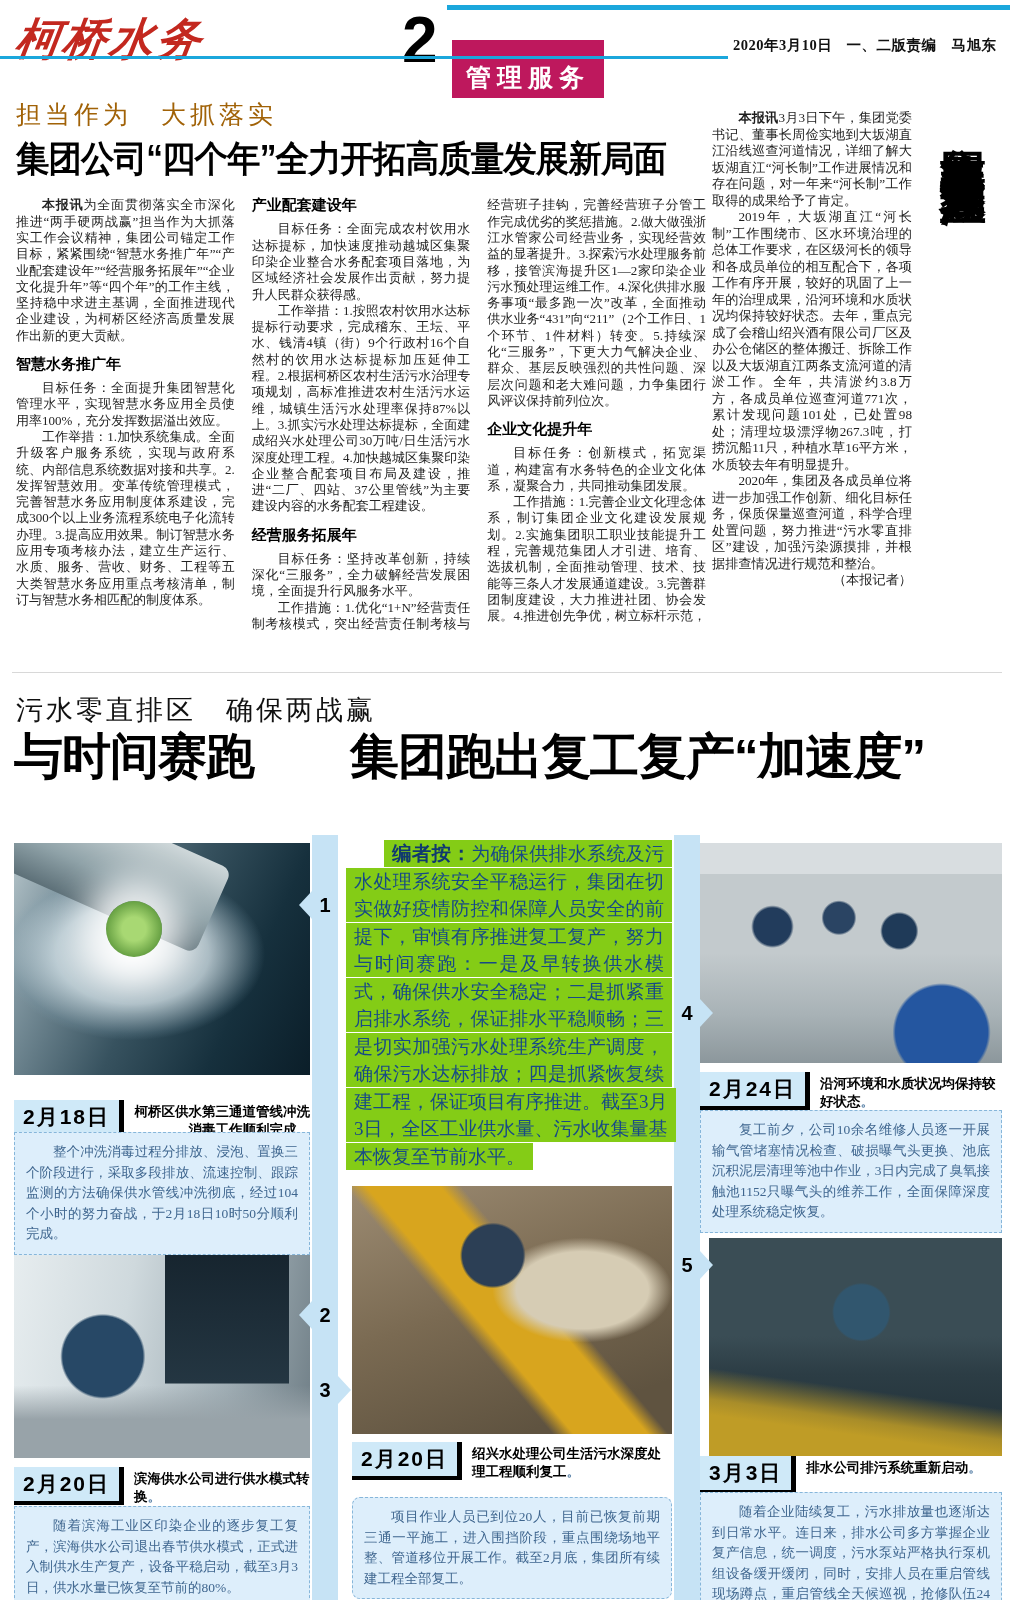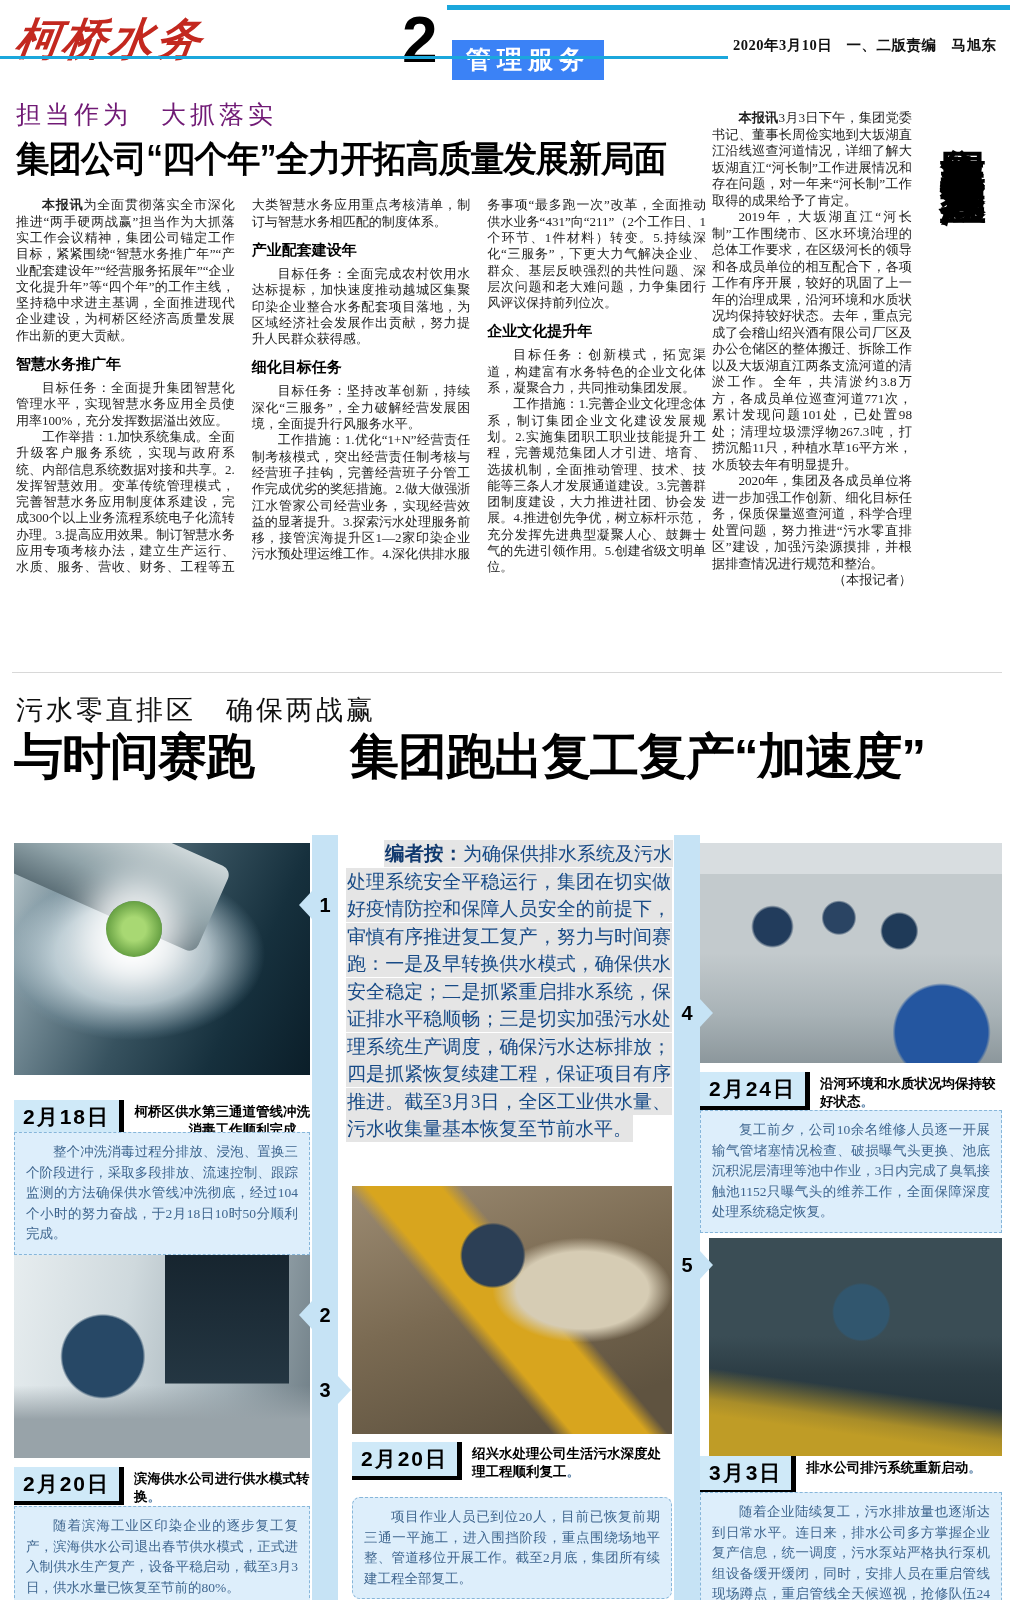--- a/index.html
+++ b/index.html
@@ -5,29 +5,29 @@
   html,body{margin:0;padding:0;background:#e9e9e9;}
   .page{position:relative;width:1010px;height:1600px;margin:0 auto;background:#fff;overflow:hidden;
         font-family:"Liberation Serif","DejaVu Serif",serif;color:#1c1c1c;}
 
   
   .brand{position:absolute;left:16px;top:10px;font:italic 900 44px "Liberation Serif",serif;
          color:#c3281f;letter-spacing:3px;transform:skewX(-8deg);}
   .topline{position:absolute;left:447px;top:5px;right:0;height:5px;background:#1ba7dc;}
   .headrule{position:absolute;left:0;top:56px;width:728px;height:3px;background:#1ba7dc;}
   .pagenum{position:absolute;left:402px;top:8px;font:900 64px/1 "Liberation Sans",sans-serif;color:#000;}
-  .section-box{position:absolute;left:452px;top:40px;background:#3b82f6;color:#fff;
-               font:900 25px/1 "Liberation Sans",sans-serif;letter-spacing:6px;padding:7px 14px 8px;}
+  .section-box{position:absolute;left:452px;top:40px;background:#be185d;color:#fff;
+               font:900 25px/1 "Liberation Sans",sans-serif;letter-spacing:6px;padding:25px 14px 8px;}
   .dateline{position:absolute;left:733px;top:36px;font:700 14.5px "Liberation Serif",serif;
             color:#111;letter-spacing:.5px;white-space:nowrap;}
   .dateline .ed{font-weight:700;margin-left:10px;}
 
   
   .s1{position:absolute;left:16px;top:100px;width:690px;}
-  .s1-kicker{font:400 25px/1.2 "Liberation Serif",serif;color:#701a75;letter-spacing:4px;}
+  .s1-kicker{font:400 25px/1.2 "Liberation Serif",serif;color:#a16207;letter-spacing:4px;}
   .s1-head{margin-top:8px;font:900 36px/1.15 "Liberation Sans",sans-serif;color:#000;
            letter-spacing:-1px;white-space:nowrap;transform:scaleX(.93);transform-origin:left;}
   .s1-cols{margin-top:18px;height:436px;column-count:3;column-gap:17px;overflow:hidden;
            font:13px/16.3px "Liberation Serif",serif;text-align:justify;color:#232323;}
   .s1-cols p{margin:0;text-indent:2em;}
   .s1-cols h3{font:700 15px/1 "Liberation Sans",sans-serif;margin:12px 0 9px;color:#000;}
   .leadtag{font-weight:700;font-family:"Liberation Sans",sans-serif;}
 
   
   .s2-body{position:absolute;left:712px;top:110px;width:200px;font:13.2px/16.5px "Liberation Serif",serif;
@@ -79,21 +79,21 @@
                linear-gradient(#d8dde0 0 14%,#c3cacd 14% 50%,#a8b2b6 78%,#8c979c 100%);}
   #photo5{left:709px;top:1238px;width:293px;height:218px;
     background:radial-gradient(circle at 52% 34%,#31566e 0 13%,rgba(49,86,110,0) 14%),
                linear-gradient(8deg,#bf9c26 0 16%,rgba(191,156,38,.85) 22%,rgba(191,156,38,0) 34%),
                linear-gradient(#3a4d55 0 45%,#2c3d45 62%,#1f2e35 100%);}
 
   
   .note{position:absolute;left:346px;top:840px;width:326px;font:19px/27.5px "Liberation Serif",serif;
         color:#174a86;text-align:justify;}
   .note p{margin:0;text-indent:2em;}
-  .note .hl{background:#e5e5e5;padding:3px 1px;-webkit-box-decoration-break:clone;box-decoration-break:clone;}
+  .note .hl{background:#84cc16;padding:3px 8px;-webkit-box-decoration-break:clone;box-decoration-break:clone;}
   .note .lead2{font:700 19.5px "Liberation Sans",sans-serif;color:#10396f;}
 
   
   .caprow{position:absolute;display:flex;gap:10px;align-items:flex-start;}
   .datebox{flex:0 0 auto;background:#cfe9f8;border-right:5px solid #000;border-bottom:4px solid #000;
            font:900 21px/1 "Liberation Sans",sans-serif;color:#000;padding:6px 9px 7px;letter-spacing:2px;white-space:nowrap;}
   .captitle{font:700 13.5px/1.35 "Liberation Sans",sans-serif;color:#000;padding-top:3px;}
   .captitle .stop{color:#5f86ab;}
   .capbox{position:absolute;background:#ddeefb;border:1px dashed #86b6da;padding:9px 11px;
           font:13.5px/20.5px "Liberation Serif",serif;color:#3f668f;text-align:justify;}
@@ -123,21 +123,22 @@
   <div class="s1">
     <div class="s1-kicker">担当作为　大抓落实</div>
     <div class="s1-head">集团公司“四个年”全力开拓高质量发展新局面</div>
     <div class="s1-cols">
       <p><span class="leadtag">本报讯</span><span>为全面贯彻落实全市深化推进“两手硬两战赢”担当作为大抓落实工作会议精神，集团公司锚定工作目标，紧紧围绕“智慧水务推广年”“产业配套建设年”“经营服务拓展年”“企业文化提升年”等“四个年”的工作主线，坚持稳中求进主基调，全面推进现代企业建设，为柯桥区经济高质量发展作出新的更大贡献。</span></p>
       <h3>智慧水务推广年</h3>
       <p>目标任务：全面提升集团智慧化管理水平，实现智慧水务应用全员使用率100%，充分发挥数据溢出效应。</p>
       <p>工作举措：1.加快系统集成。全面升级客户服务系统，实现与政府系统、内部信息系统数据对接和共享。2.发挥智慧效用。变革传统管理模式，完善智慧水务应用制度体系建设，完成300个以上业务流程系统电子化流转办理。3.提高应用效果。制订智慧水务应用专项考核办法，建立生产运行、水质、服务、营收、财务、工程等五大类智慧水务应用重点考核清单，制订与智慧水务相匹配的制度体系。</p>
       <h3>产业配套建设年</h3>
       <p>目标任务：全面完成农村饮用水达标提标，加快速度推动越城区集聚印染企业整合水务配套项目落地，为区域经济社会发展作出贡献，努力提升人民群众获得感。</p>
-      <h3>细化目标任务</h3>
+      <p>工作举措：1.按照农村饮用水达标提标行动要求，完成稽东、王坛、平水、钱清4镇（街）9个行政村16个自然村的饮用水达标提标加压延伸工程。2.根据柯桥区农村生活污水治理专项规划，高标准推进农村生活污水运维，城镇生活污水处理率保持87%以上。3.抓实污水处理达标提标，全面建成绍兴水处理公司30万吨/日生活污水深度处理工程。4.加快越城区集聚印染企业整合配套项目布局及建设，推进“二厂、四站、37公里管线”为主要建设内容的水务配套工程建设。</p>
+      <h3>经营服务拓展年</h3>
       <p>目标任务：坚持改革创新，持续深化“三服务”，全力破解经营发展困境，全面提升行风服务水平。</p>
       <p>工作措施：1.优化“1+N”经营责任制考核模式，突出经营责任制考核与经营班子挂钩，完善经营班子分管工作完成优劣的奖惩措施。2.做大做强浙江水管家公司经营业务，实现经营效益的显著提升。3.探索污水处理服务前移，接管滨海提升区1—2家印染企业污水预处理运维工作。4.深化供排水服务事项“最多跑一次”改革，全面推动供水业务“431”向“211”（2个工作日、1个环节、1件材料）转变。5.持续深化“三服务”，下更大力气解决企业、群众、基层反映强烈的共性问题、深层次问题和老大难问题，力争集团行风评议保持前列位次。</p>
       <h3>企业文化提升年</h3>
       <p>目标任务：创新模式，拓宽渠道，构建富有水务特色的企业文化体系，凝聚合力，共同推动集团发展。</p>
       <p><span>工作措施：1.完善企业文化理念体系，制订集团企业文化建设发展规划。2.实施集团职工职业技能提升工程，完善规范集团人才引进、培育、选拔机制，全面推动管理、技术、技能等三条人才发展通道建设。3.完善群团制度建设，大力推进社团、协会发展。4.推进创先争优，树立标杆示范，充分发挥先进典型凝聚人心、鼓舞士气的先进引领作用。5.创建省级文明单位。</span></p>
     </div>
   </div>
 
   <div class="s2-body">
     <p><span class="leadtag">本报讯</span><span>3月3日下午，集团党委书记、董事长周俭实地到大坂湖直江沿线巡查河道情况，详细了解大坂湖直江“河长制”工作进展情况和存在问题，对一年来“河长制”工作取得的成果给予了肯定。</span></p>

